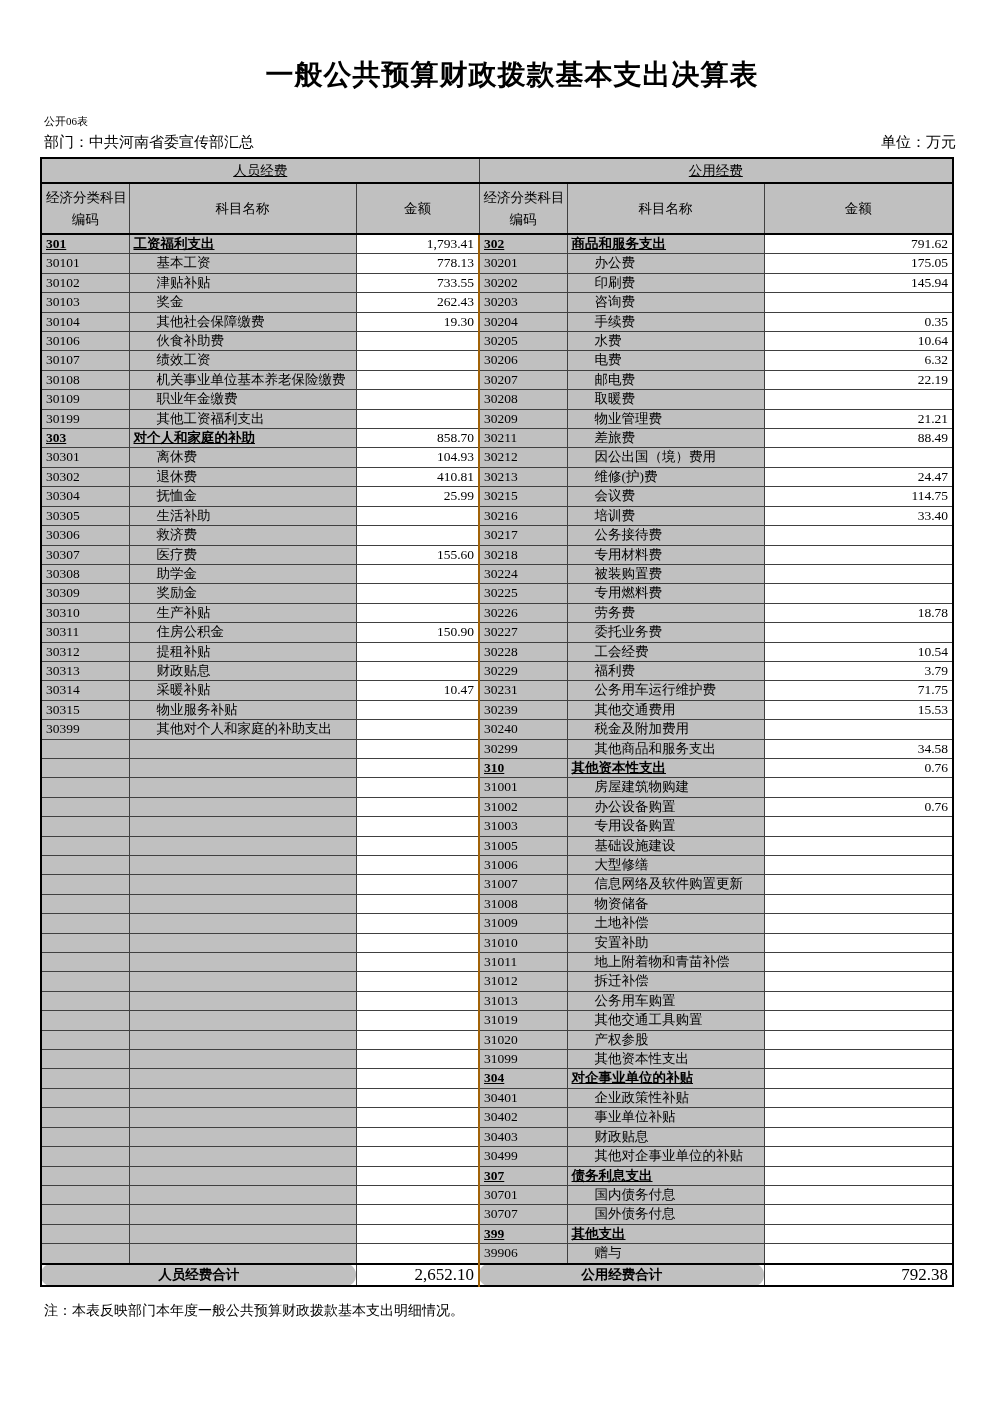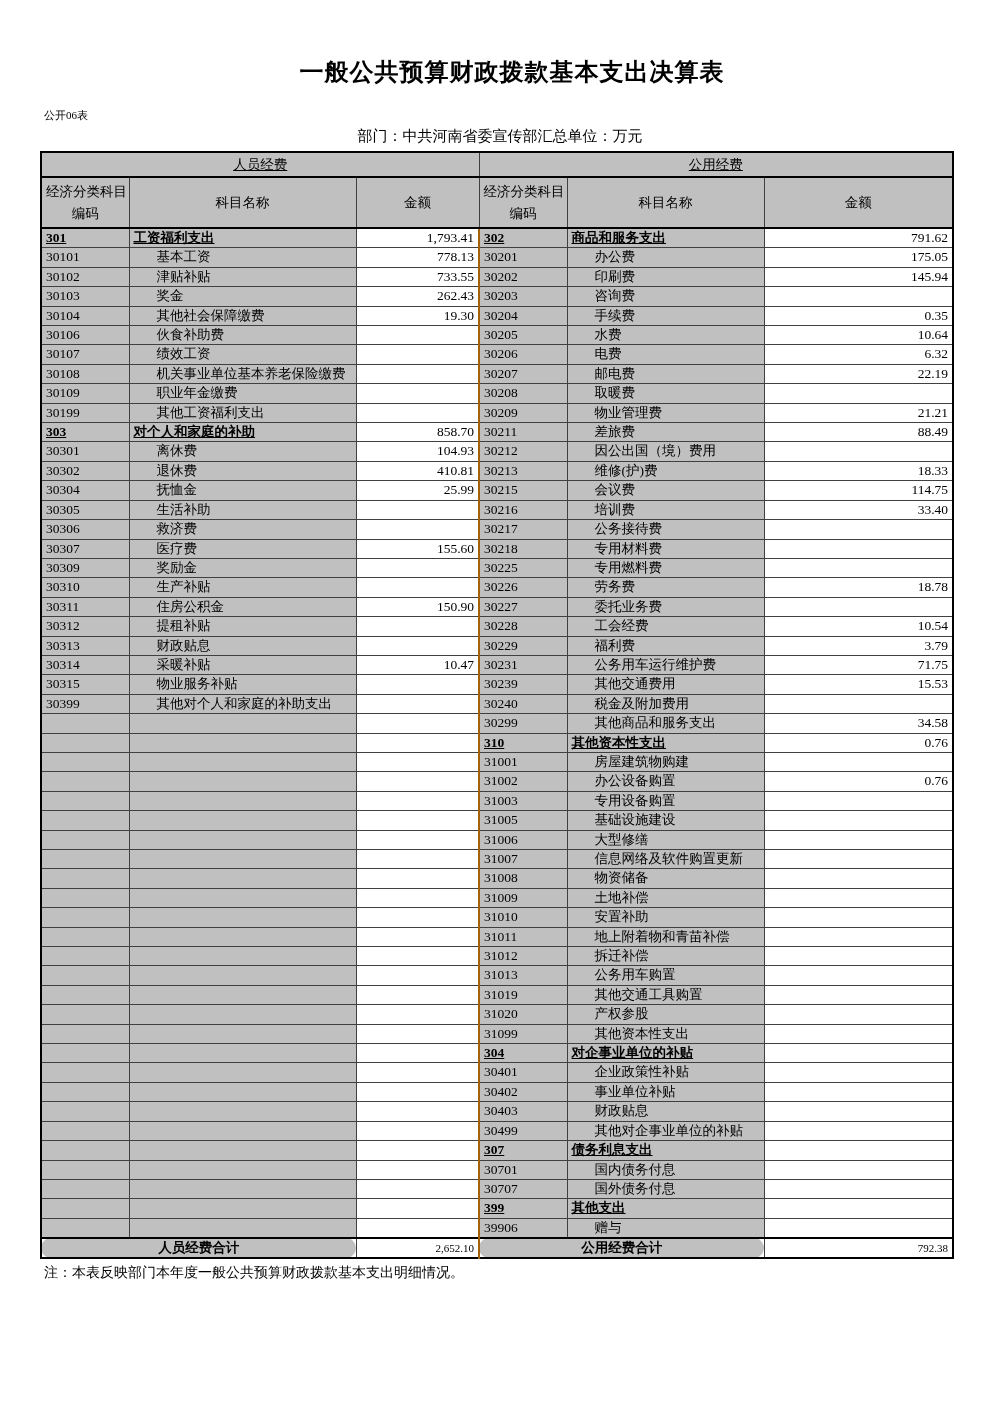--- a/index.html
+++ b/index.html
@@ -4,28 +4,28 @@
 <style>
   * { box-sizing: border-box; }
   html,body { margin:0; padding:0; }
   body {
     width:1000px; height:1413px; background:#ffffff; color:#000;
     font-family:"Liberation Serif","DejaVu Serif",serif;
     position:relative; overflow:hidden;
   }
   .page-title {
     margin:56px 0 0 0; text-align:center;
-    font-size:24px; font-weight:bold; letter-spacing:1px;padding-left:24px;
+    font-size:28px; font-weight:bold; letter-spacing:1px;padding-left:24px;
   }
   .table-code {
     width:912px; margin:20px auto 0 auto; text-align:left; font-size:11px;
   }
   .meta-row {
     width:912px; margin:4px auto 0 auto;
-    display:flex; justify-content:center; font-size:15px;
+    display:flex; justify-content:space-between; font-size:15px;
   }
   table.budget {
     width:912px; margin:5px 0 0 40px;
     border-collapse:collapse; table-layout:fixed;
     border:2px solid #000;
   }
   col.c-code-l { width:88px; }
   col.c-name-l { width:227px; }
   col.c-amt-l  { width:123px; }
   col.c-code-r { width:88px; }
@@ -41,22 +41,22 @@
   tr.col-hdr th  { height:51px; border-bottom:2px solid #000; }
   .hdr-2line span { display:block; line-height:22px; }
   tbody td { height:18.4px; line-height:18.4px; }
   td.gray { background:#c0c0c0; }
   td.amount { background:#ffffff; text-align:right; }
   td.bold { font-weight:bold;text-decoration:underline; }
   td.indent { padding-left:27px; }
   td.mid { border-left:2px solid #a16207; }
   tfoot td { height:19px; border-top:2px solid #000;border-radius:10px; }
   tfoot td.total-label { background:#c0c0c0; font-weight:bold; text-align:center; }
-  tfoot td.amount { font-size:11px;font-family:Liberation Serif, serif; }
-  .note { width:912px; margin:5px auto 0 auto; font-size:14px; }
+  tfoot td.amount { font-size:17px;font-family:Liberation Serif, serif; }
+  .note { width:912px; margin:15px auto 0 auto; font-size:14px; }
 </style>
 </head>
 <body>
 
 <div class="page-title">一般公共预算财政拨款基本支出决算表</div>
 
 <div class="table-code">公开06表</div>
 
 <div class="meta-row">
   <span>部门：中共河南省委宣传部汇总</span>
@@ -188,21 +188,21 @@
         <td class="gray mid">30212</td>
         <td class="gray indent">因公出国（境）费用</td>
         <td class="amount"></td>
       </tr>
       <tr>
         <td class="gray">30302</td>
         <td class="gray indent">退休费</td>
         <td class="amount">410.81</td>
         <td class="gray mid">30213</td>
         <td class="gray indent">维修(护)费</td>
-        <td class="amount">18.33</td>
+        <td class="amount">24.47</td>
       </tr>
       <tr>
         <td class="gray">30304</td>
         <td class="gray indent">抚恤金</td>
         <td class="amount">25.99</td>
         <td class="gray mid">30215</td>
         <td class="gray indent">会议费</td>
         <td class="amount">114.75</td>
       </tr>
       <tr>
@@ -220,20 +220,28 @@
         <td class="gray mid">30217</td>
         <td class="gray indent">公务接待费</td>
         <td class="amount"></td>
       </tr>
       <tr>
         <td class="gray">30307</td>
         <td class="gray indent">医疗费</td>
         <td class="amount">155.60</td>
         <td class="gray mid">30218</td>
         <td class="gray indent">专用材料费</td>
+        <td class="amount"></td>
+      </tr>
+      <tr>
+        <td class="gray">30308</td>
+        <td class="gray indent">助学金</td>
+        <td class="amount"></td>
+        <td class="gray mid">30224</td>
+        <td class="gray indent">被装购置费</td>
         <td class="amount"></td>
       </tr>
       <tr>
         <td class="gray">30309</td>
         <td class="gray indent">奖励金</td>
         <td class="amount"></td>
         <td class="gray mid">30225</td>
         <td class="gray indent">专用燃料费</td>
         <td class="amount"></td>
       </tr>

